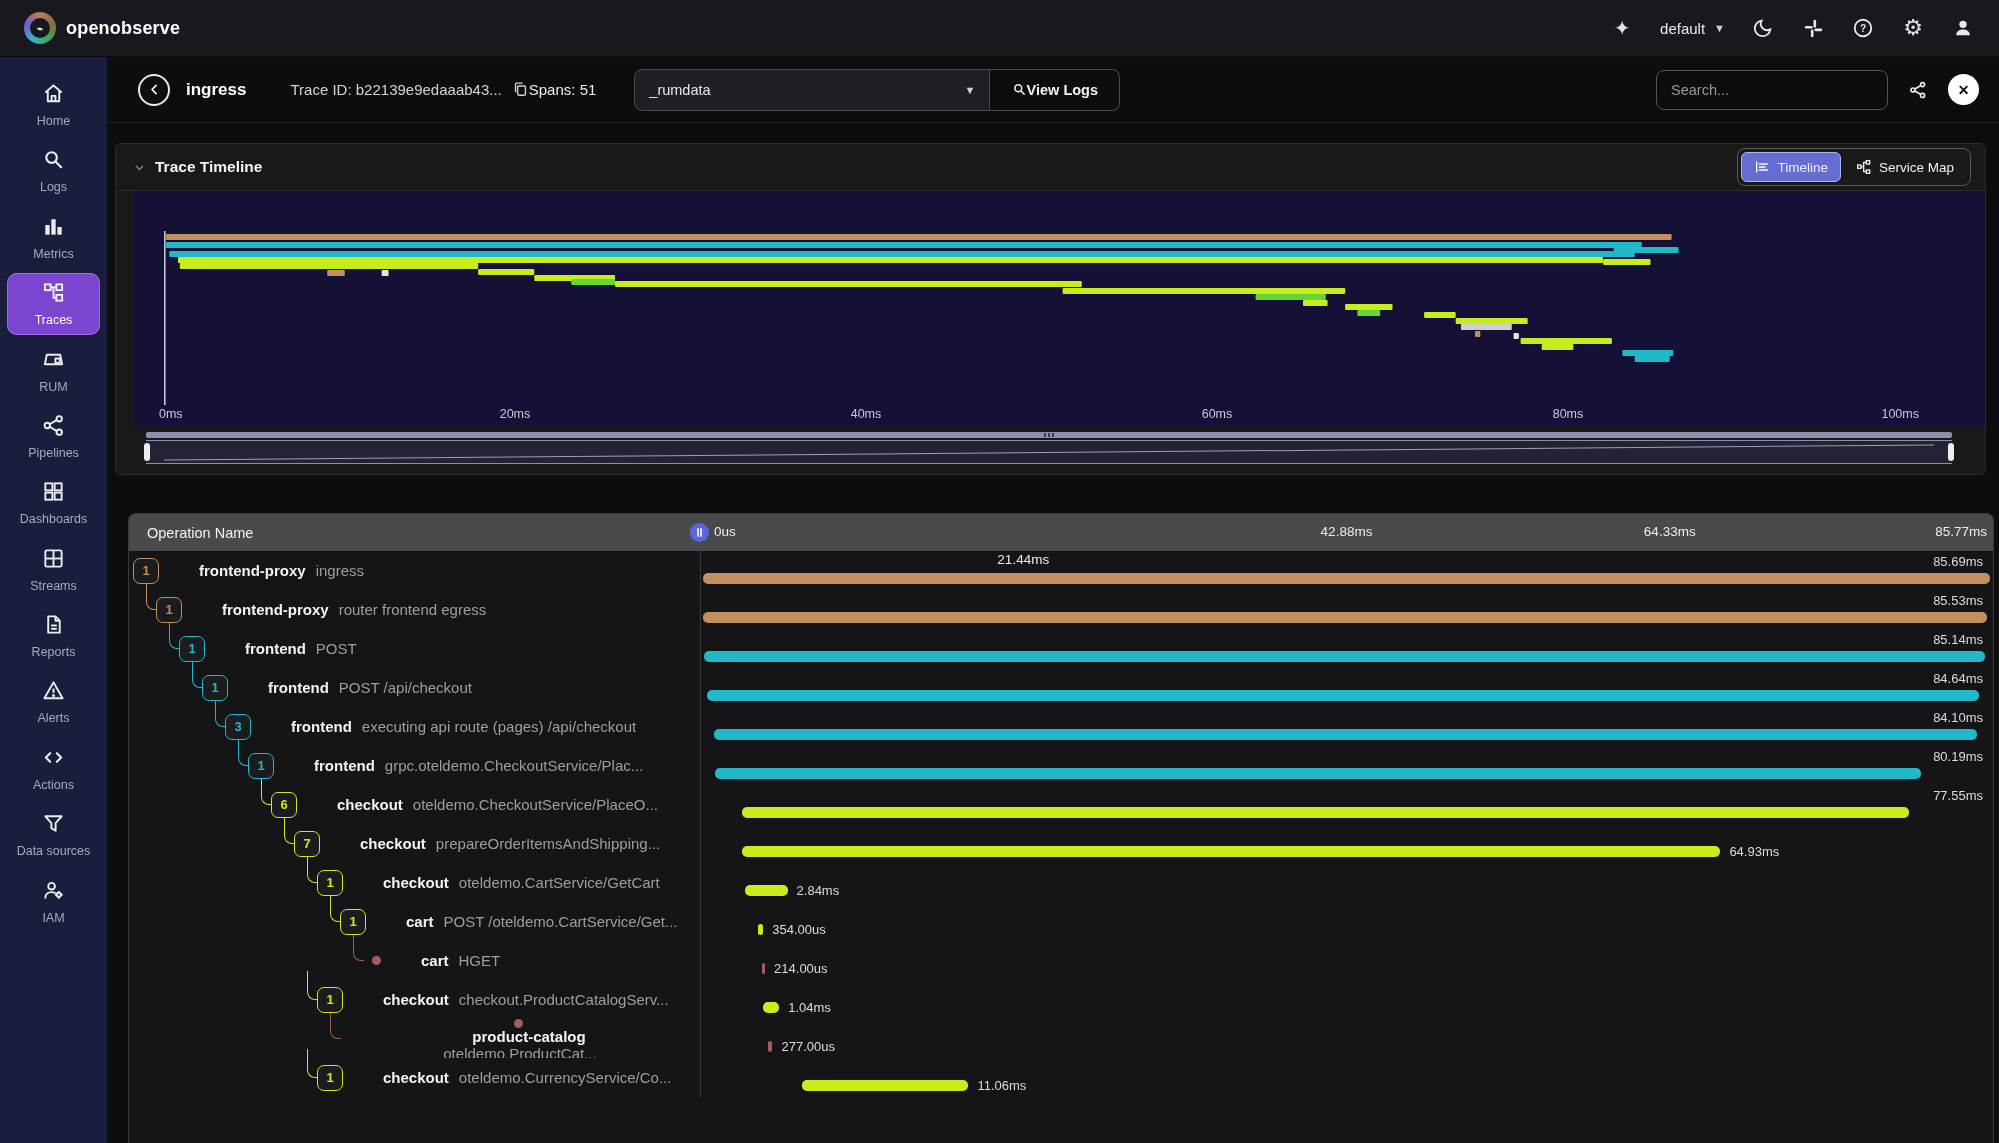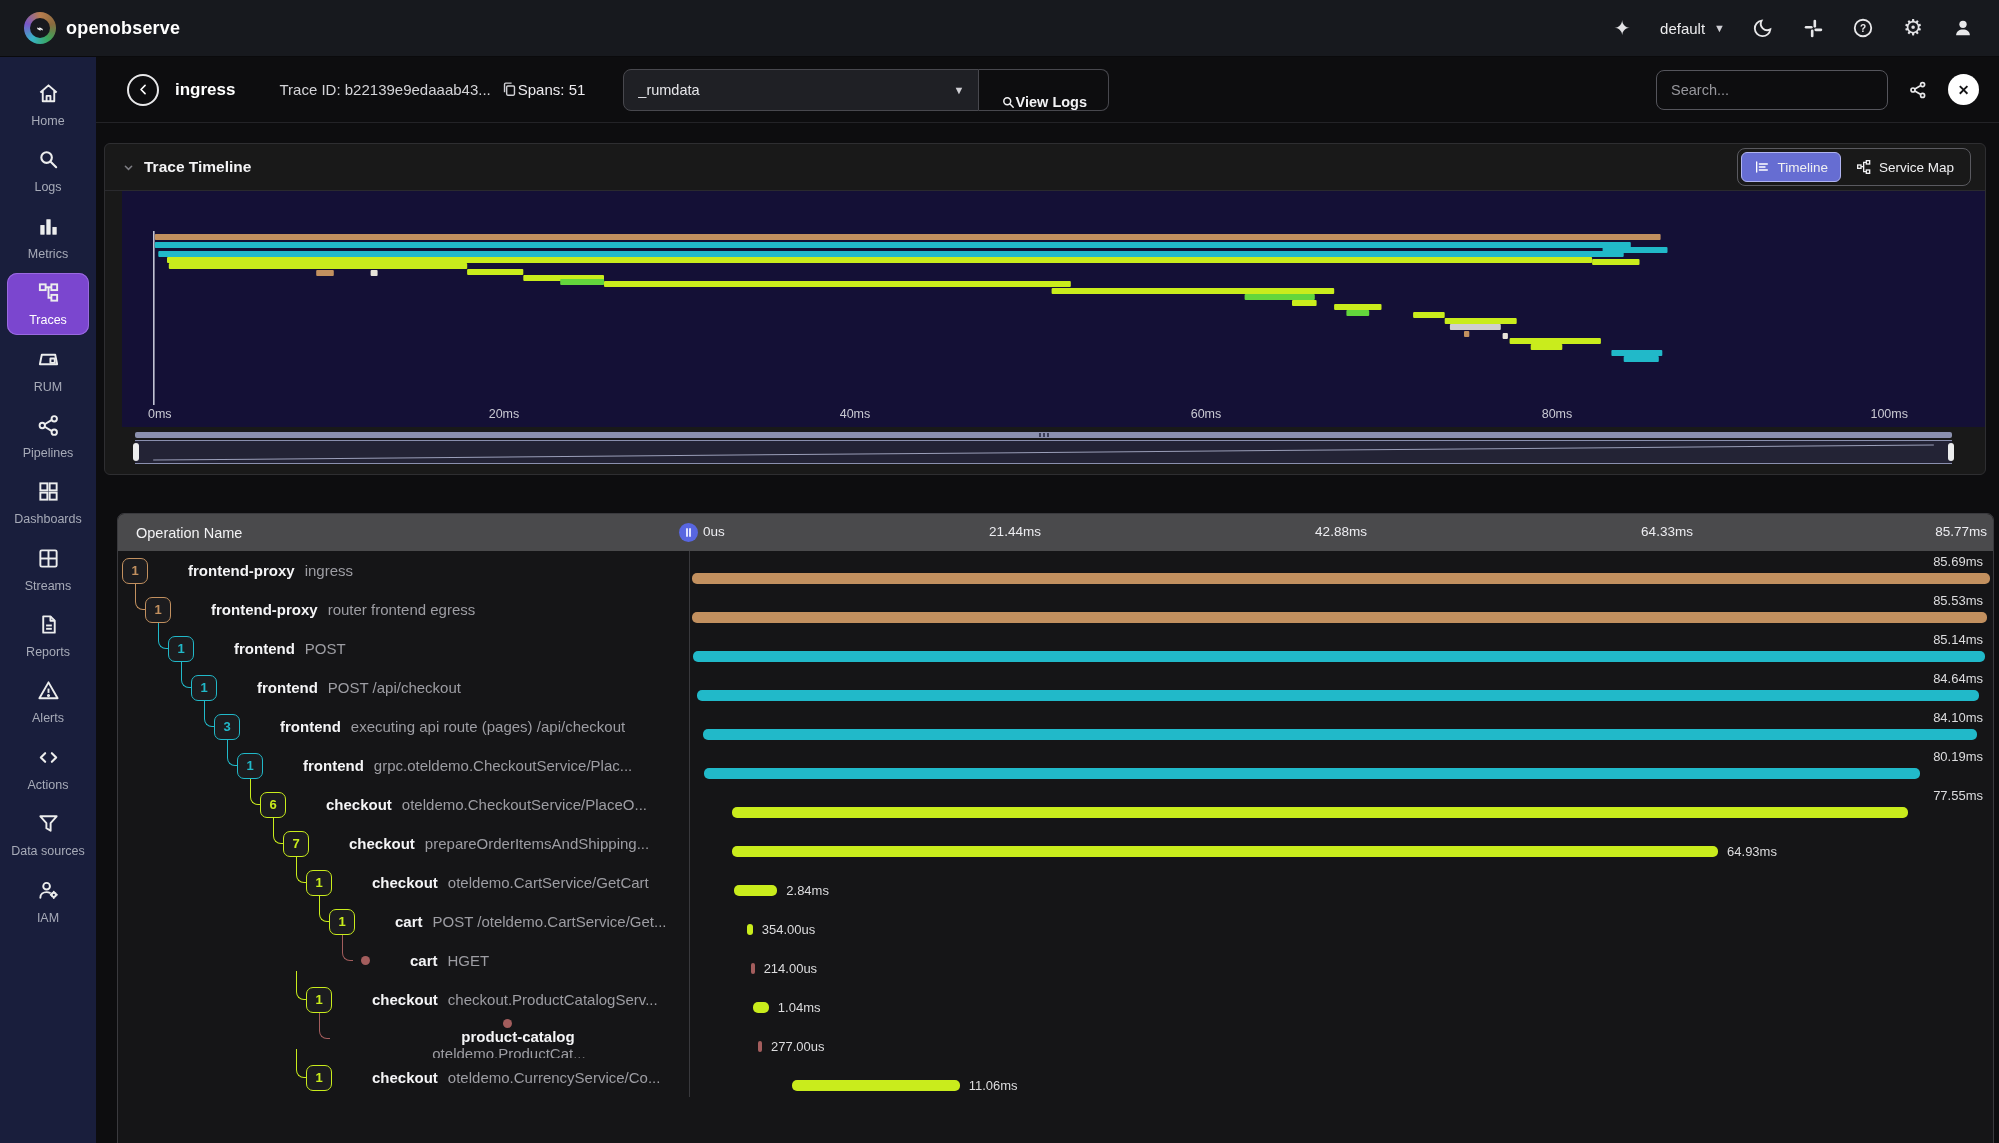--- a/index.html
+++ b/index.html
@@ -19,21 +19,21 @@
   .logo-text { font-size:18px; font-weight:bold; color:#fff; letter-spacing:.2px; }
   .hdr-right { margin-left:auto; display:flex; align-items:center; gap:26px; }
   .hdr-ic { width:24px; height:24px; display:flex; align-items:center; justify-content:center;
             color:#e3e3e6; cursor:pointer; }
   .org-select { display:flex; align-items:center; gap:9px; font-size:15px; color:#ececee; cursor:pointer; }
   .caret { font-size:11px; color:#cfcfd4; }
   .gear-glyph { font-size:22px; line-height:1; }
 
   
   .main { display:flex; height:1086px; }
-  .sidebar { width:96px; background:#191e3c; padding-top:12px; flex-shrink:0; }
+  .sidebar { width:107px; background:#191e3c; padding-top:12px; flex-shrink:0; }
   .sb-item { margin:5px 7px; padding:8px 2px 7px; border-radius:10px; display:flex;
              flex-direction:column; align-items:center; gap:5px; cursor:pointer; }
   .sb-item .lbl { font-size:12.5px; color:#a7abb8; text-align:center; line-height:1.15; }
   .sb-item svg { stroke:#eceded; }
   .sb-item.active { background:#7b46cf; box-shadow:0 0 0 1px #9a6ae0 inset; }
   .sb-item.active .lbl { color:#fff; }
 
   .content { flex:1; position:relative; background:#0d0d0f; min-width:0; }
 
   
@@ -44,21 +44,21 @@
   .trace-title { font-size:17px; font-weight:600; color:#fff; margin:0 44px 0 16px; }
   .trace-id { font-size:15px; color:#d4d4d8; }
   .copy-ic { margin-left:10px; cursor:pointer; display:flex; }
   .spans-lbl { font-size:15px; color:#eceaee; }
   .stream-group { display:flex; margin-left:38px; height:42px; }
   .stream-select { width:356px; border:1px solid #48484e; border-radius:8px 0 0 8px;
                    background:#1f2025; display:flex; align-items:center; padding:0 14px;
                    font-size:14.5px; color:#e6e6ea; cursor:pointer; }
   .stream-select .caret { margin-left:auto; }
   .viewlogs-btn { width:130px; border:1px solid #48484e; border-left:none; border-radius:0 8px 8px 0;
-                  background:transparent; display:flex; align-items:flex-end; justify-content:center;
+                  background:transparent; display:flex; align-items:center; justify-content:center;
                   gap:0; font-size:14.5px; font-weight:600; color:#f2f2f4; cursor:pointer; }
   .tb-search { margin-left:auto; width:232px; height:40px; border:1px solid #55555c; border-radius:8px;
                background:transparent; padding:0 14px; font-size:14.5px; color:#e8e8ea;
                font-family:"Liberation Sans",sans-serif; }
   .tb-search::placeholder { color:#97979d; }
   .share-ic { margin:0 20px; cursor:pointer; display:flex; }
   .close-btn { width:31px; height:31px; border-radius:50%; background:#fff; color:#121214;
                display:flex; align-items:center; justify-content:center; font-size:14px;
                font-weight:bold; cursor:pointer; }
 
@@ -91,21 +91,21 @@
   .rs-handle.left { left:-2px; } .rs-handle.right { right:-2px; }
 
   
   .spans-panel { margin:38px 5px 0 21px; border:1px solid #3a3a3e; border-radius:7px 7px 0 0;
                  overflow:hidden; }
   .spans-head { height:37px; background:#4a4a4c; display:flex; }
   .th-name { width:571px; display:flex; align-items:center; padding-left:18px;
              font-size:14.5px; color:#f2f2f4; flex-shrink:0; }
   .th-time { flex:1; position:relative; font-size:13.5px; color:#ececf0; }
   .th-time span { position:absolute; top:10px; }
-  .tick0 { left:14px; } .tick1 { left:25%; transform:translateX(-50%); }
+  .tick0 { left:14px; } .tick1 { left:25%; transform:translateX(-50%);margin-top:28px; }
   .tick2 { left:50%; transform:translateX(-50%); } .tick3 { left:75%; transform:translateX(-50%); }
   .tick4 { right:6px; }
   .col-grip { position:absolute; left:-10px; top:9px; width:19px; height:19px; border-radius:50%;
               background:#5866e0; z-index:3; display:flex; align-items:center; justify-content:center;
               gap:1.5px; cursor:col-resize; }
   .col-grip i { width:2px; height:9px; background:#dfe2ff; border-radius:1px;
                 box-shadow:0 0 0 0 transparent; }
   .rows-wrap { background:#151517; height:598px; overflow:hidden; }
   .t-row { height:39px; display:flex; position:relative; }
   .t-name { width:571px; flex-shrink:0; display:flex; align-items:center; position:relative;

